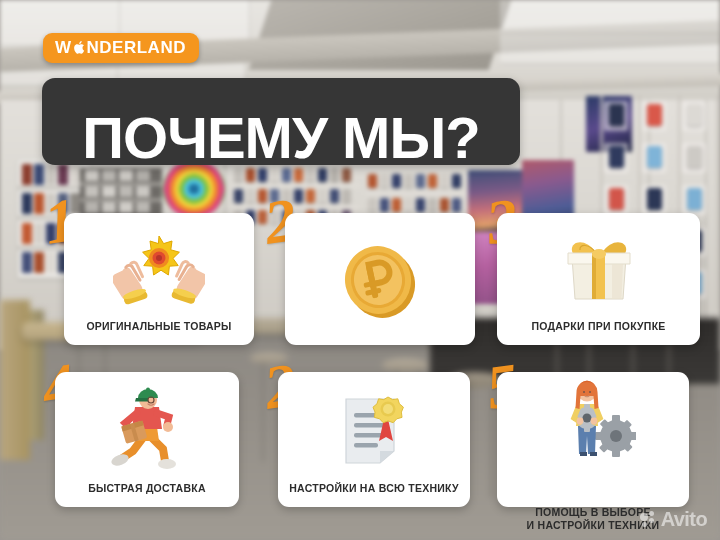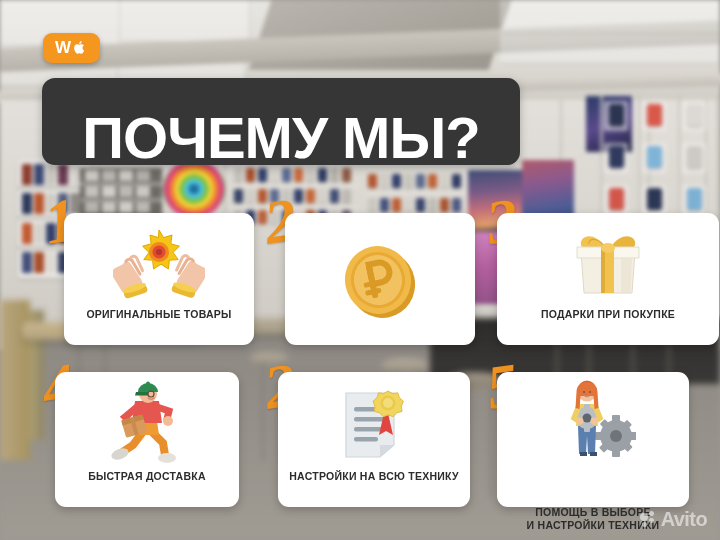--- a/index.html
+++ b/index.html
@@ -188,21 +188,21 @@
   }
   .card .art {
     flex:1; width:100%;
     display:flex; align-items:center; justify-content:center;
     padding-top:6px;
   }
   .card .cap {
     width:100%; text-align:center;
     font-size:10.5px; font-weight:bold; color:#2c2c2c;
     letter-spacing:.25px; line-height:1.28;
-    padding:0 5px 24px; white-space:pre-line;
+    padding:0 5px 12px; white-space:pre-line;
     font-family:"Liberation Sans",sans-serif;
   }
 
   
   #avito {
     position:absolute; right:13px; bottom:11px;
     display:flex; align-items:center; gap:4px;
     opacity:.55; z-index:5;
   }
   #avito .aw {
@@ -415,20 +415,21 @@
 
 <div id="logo">
   <span class="lt">
     <span>W</span>
     <span class="apple-o">
       <svg viewBox="0 0 24 28" width="13" height="15" aria-hidden="true">
         <path fill="#ffffff" d="M17.6 14.7c0-3 2.4-4.4 2.5-4.5-1.4-2-3.5-2.3-4.2-2.3-1.8-.2-3.5 1-4.4 1-.9 0-2.3-1-3.8-1-2 0-3.8 1.1-4.8 2.9-2 3.6-.5 8.9 1.5 11.8 1 1.4 2.1 3 3.6 2.9 1.5-.1 2-.9 3.8-.9s2.3.9 3.8.9 2.6-1.4 3.5-2.8c1.1-1.6 1.6-3.2 1.6-3.3-.1 0-3.1-1.2-3.1-4.7z"></path>
         <path fill="#ffffff" d="M14.9 5.6c.8-1 1.3-2.3 1.2-3.7-1.2.1-2.6.8-3.4 1.8-.7.9-1.4 2.3-1.2 3.6 1.3.1 2.6-.7 3.4-1.7z"></path>
       </svg>
     </span>
+    <span>NDERLAND</span>
   </span>
 </div>
 
 <div id="banner">
   <div class="ttl">ПОЧЕМУ МЫ?</div>
 </div>
 
 <div class="num" style="left:45px;top:190px;">1</div>
 <div class="num" style="left:265px;top:190px;">2</div>
 <div class="num" style="left:487px;top:190px;">3</div>
@@ -477,21 +478,21 @@
       <g transform="rotate(-12 38 36)" fill="#d99a26">
         <rect x="29" y="19" width="6" height="34" rx="2"></rect>
         <path d="M32 19 h9 a10 10 0 0 1 0 20 h-9 z" fill="none" stroke="#d99a26" stroke-width="6"></path>
         <rect x="23" y="36" width="19" height="5" rx="2"></rect>
         <rect x="23" y="44" width="16" height="5" rx="2"></rect>
       </g>
     </svg>
   </div>
 </div>
 
-<div class="card" style="left:497px;top:213px;width:222px;height:132px;">
+<div class="card" style="left:497px;top:213px;width:203px;height:132px;">
   <div class="art">
     <svg width="86" height="76" viewBox="0 0 86 76">
 
       <path d="M40 22 c-10-16 -26-12 -24-2 1.5 7 14 8 24 2z" fill="#f2c14e"></path>
       <path d="M46 22 c10-16 26-12 24-2 -1.5 7 -14 8 -24 2z" fill="#e8b43c"></path>
       <path d="M40 22 c-7-10 -17-9 -16-3" fill="none" stroke="#d9a52f" stroke-width="1.2"></path>
 
       <path d="M16 26 h54 l-3 42 h-48 z" fill="#f3efe2"></path>
       <path d="M16 26 h54 l-3 42 h-48 z" fill="none" stroke="#ded8c7" stroke-width="1"></path>
 

